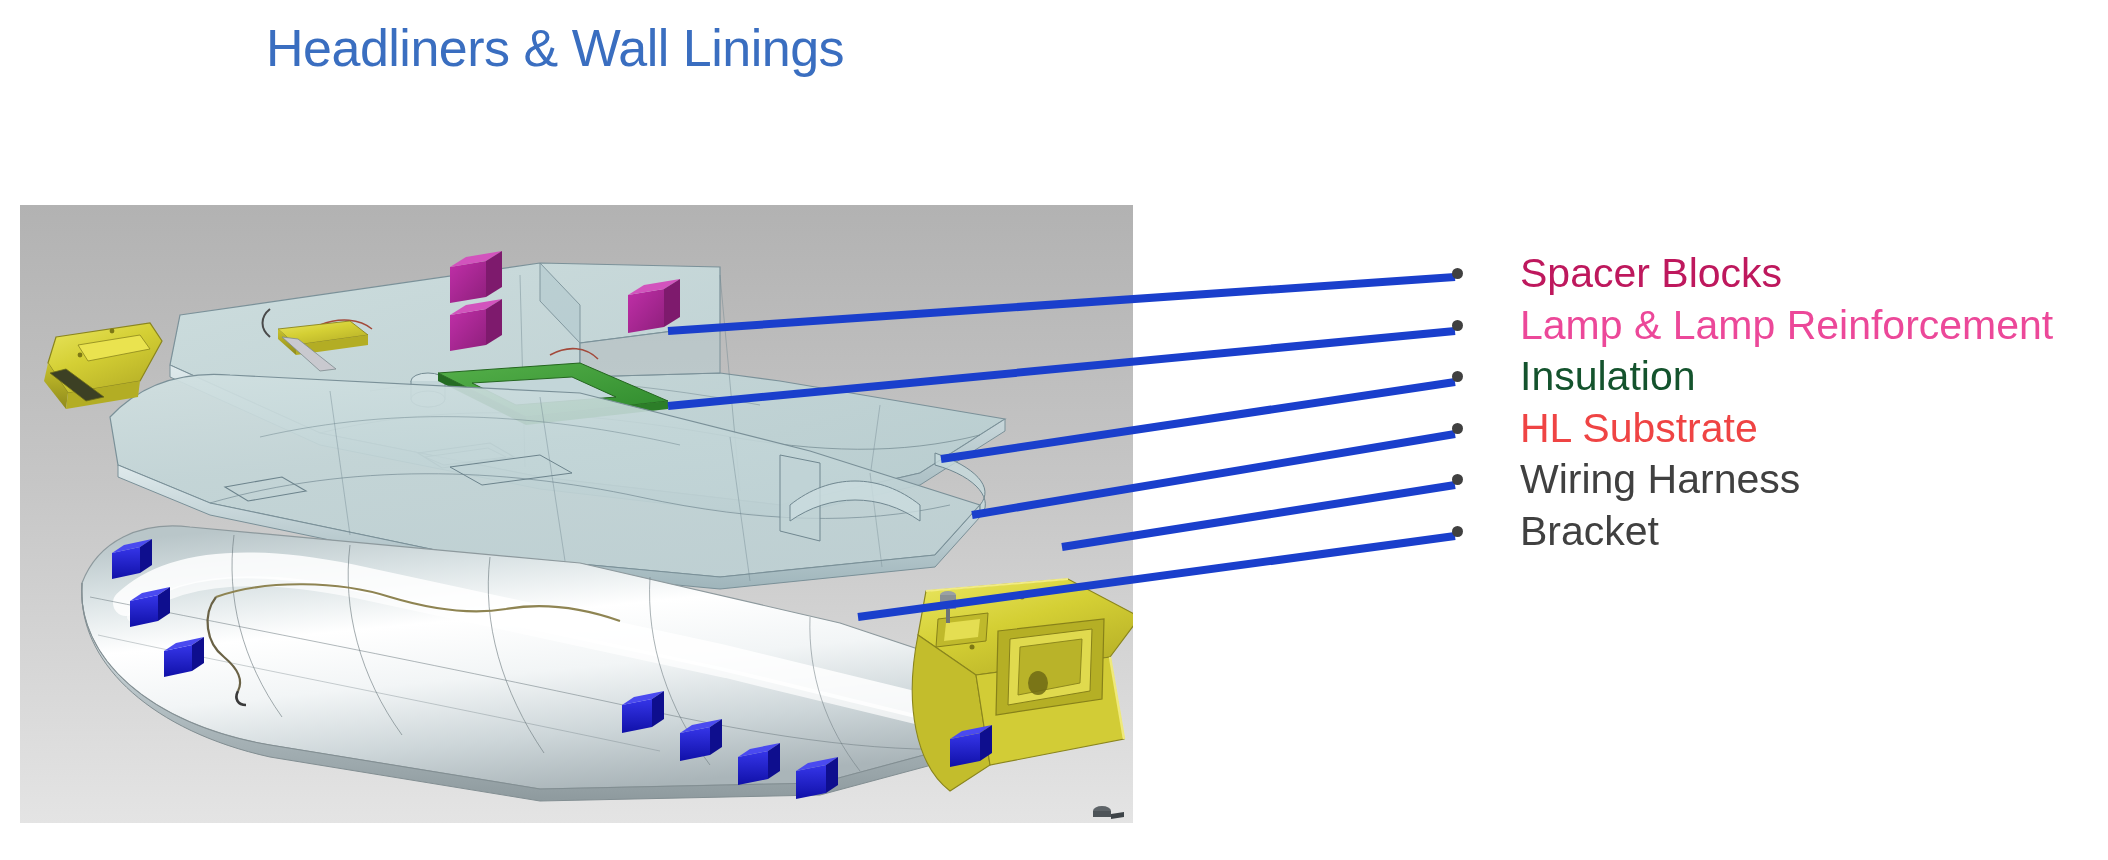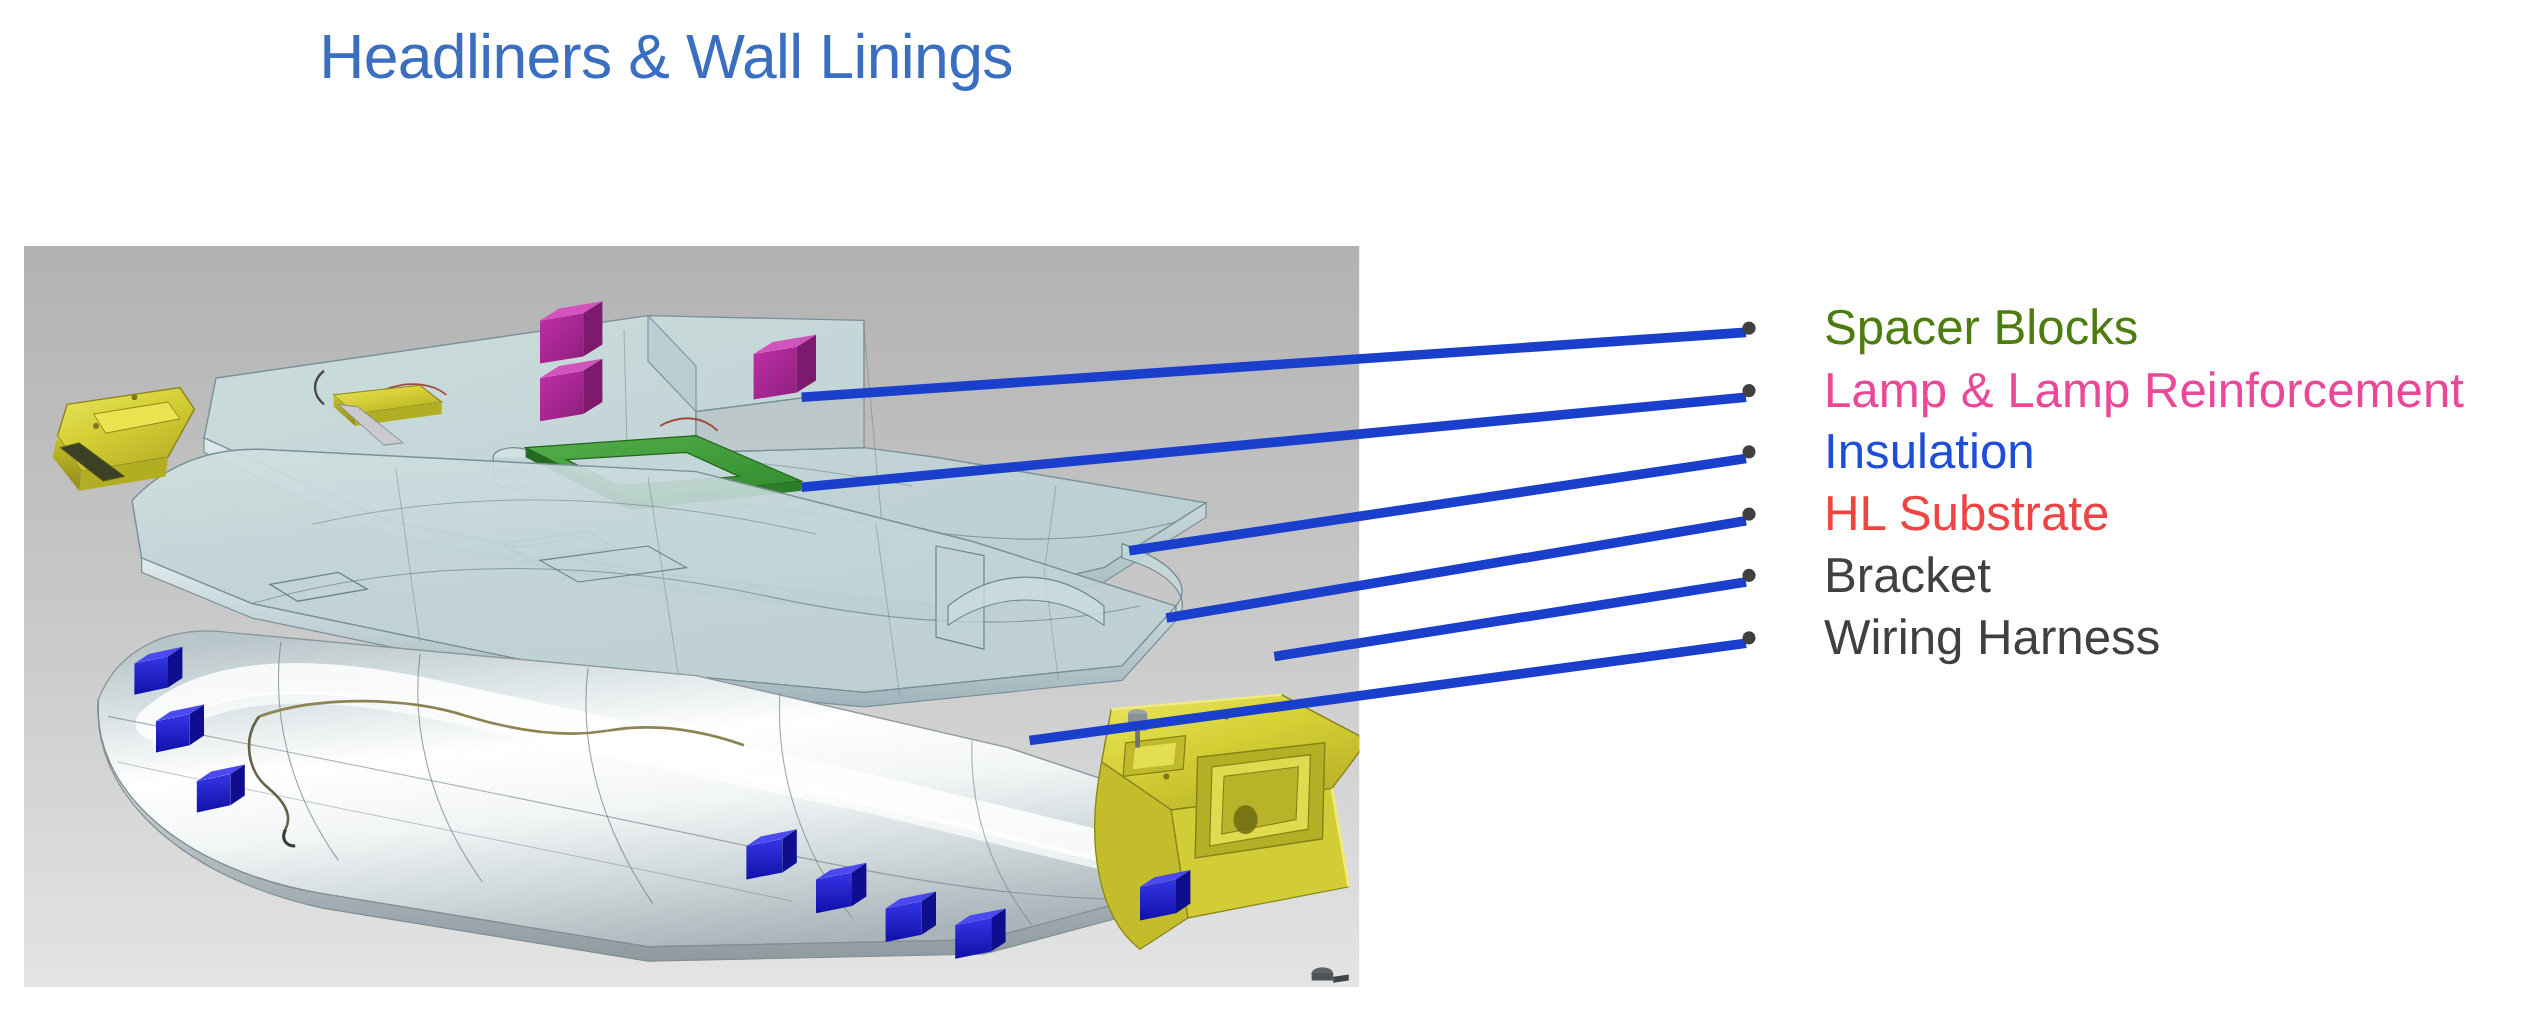--- a/index.html
+++ b/index.html
@@ -372,37 +372,37 @@
         <line x1="941" y1="459" x2="1455" y2="382"></line>
         <line x1="972" y1="515" x2="1455" y2="434"></line>
         <line x1="1062" y1="547" x2="1455" y2="485"></line>
         <line x1="858" y1="617" x2="1455" y2="536"></line>
       </g>
   </svg>
 
   <div id="legend">
     <div class="legend-row">
       <span class="legend-bullet" style="background: rgb(64, 64, 64);"></span>
-      <span class="legend-label" style="color: #4d7c0f;">Spacer Blocks</span>
+      <span class="legend-label" style="color: #be185d;">Spacer Blocks</span>
     </div>
     <div class="legend-row">
       <span class="legend-bullet" style="background: rgb(64, 64, 64);"></span>
       <span class="legend-label" style="color: #ec4899;">Lamp &amp; Lamp Reinforcement</span>
     </div>
     <div class="legend-row">
       <span class="legend-bullet" style="background: rgb(64, 64, 64);"></span>
-      <span class="legend-label" style="color: #1d4ed8;">Insulation</span>
+      <span class="legend-label" style="color: #14532d;">Insulation</span>
     </div>
     <div class="legend-row">
       <span class="legend-bullet" style="background: rgb(64, 64, 64);"></span>
       <span class="legend-label" style="color: #ef4444;">HL Substrate</span>
     </div>
     <div class="legend-row">
       <span class="legend-bullet" style="background: rgb(64, 64, 64);"></span>
+      <span class="legend-label" style="color: rgb(64, 64, 64);">Wiring Harness</span>
+    </div>
+    <div class="legend-row">
+      <span class="legend-bullet" style="background: rgb(64, 64, 64);"></span>
       <span class="legend-label" style="color: rgb(64, 64, 64);">Bracket</span>
     </div>
-    <div class="legend-row">
-      <span class="legend-bullet" style="background: rgb(64, 64, 64);"></span>
-      <span class="legend-label" style="color: rgb(64, 64, 64);">Wiring Harness</span>
-    </div>
   </div>
 
 </div>
 
 </body></html>

